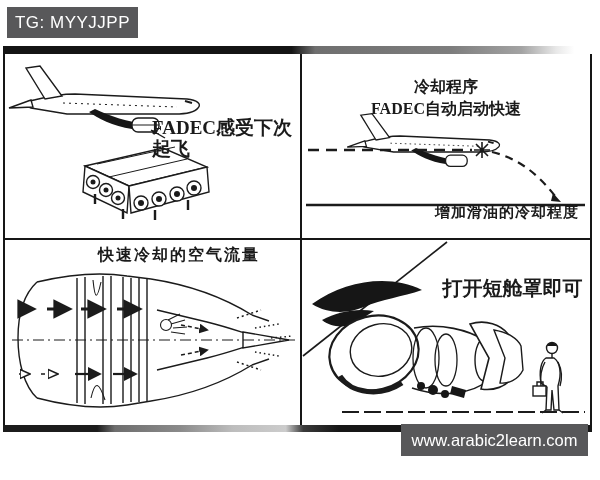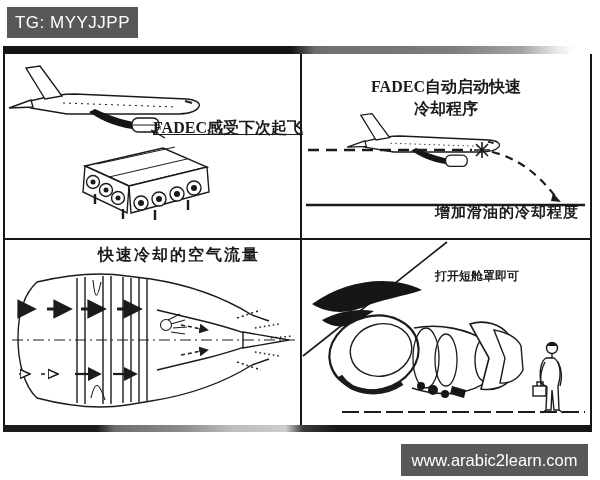--- a/index.html
+++ b/index.html
@@ -6,21 +6,21 @@
   body{
     width:600px;height:480px;position:relative;background:#ffffff;
     font-family:"Liberation Sans", sans-serif;overflow:hidden;
   }
   .wm-label{
     position:absolute;background:#58585a;color:#fff;
     display:flex;align-items:center;justify-content:center;
     font-family:"Liberation Sans", sans-serif;
   }
   #wm-top{left:7px;top:7px;width:131px;height:31px;font-size:17px;letter-spacing:.5px;}
-  #wm-bottom{left:401px;top:444px;width:187px;height:32px;font-size:16.5px;}
+  #wm-bottom{left:401px;top:424px;width:187px;height:32px;font-size:16.5px;}
   #frame{
     position:absolute;left:3px;top:46px;width:589px;height:386px;
     border-left:2px solid #161616;border-right:2px solid #161616;background:#fff;
     box-sizing:border-box;
   }
   #frame-top-bar{
     position:absolute;left:-2px;top:0;width:589px;height:8px;
     background:linear-gradient(90deg,#141414 0%,#141414 49%,#6f6f6f 53%,#7d7d7d 76%,#a3a3a3 88%,#e9e9e9 94%,#ffffff 97%);
   }
   #frame-bottom-bar{
@@ -31,25 +31,25 @@
   #divider-h{position:absolute;left:0;top:192px;width:585px;height:2px;background:#161616;}
   .panel-svg{position:absolute;}
   #svg-tl{left:0;top:8px;}
   #svg-tr{left:297px;top:8px;}
   #svg-bl{left:0;top:194px;}
   #svg-br{left:297px;top:194px;}
   .cjk{
     position:absolute;color:#1b1b1b;font-weight:bold;
     font-family:"Liberation Serif","DejaVu Serif",serif;z-index:5;
   }
-  #tl-caption{left:152px;top:117px;width:152px;font-size:16px;line-height:21px;text-align:center;text-decoration:underline;}
+  #tl-caption{left:152px;top:117px;width:152px;font-size:19px;line-height:21px;text-align:left;}
   #tr-title{left:330px;top:76px;width:232px;font-size:16px;line-height:22px;text-align:center;}
   #tr-notes{left:309px;top:205px;width:270px;font-size:15px;line-height:15.5px;text-align:right;letter-spacing:1px;}
   #bl-title{left:3px;top:245px;width:352px;font-size:16px;text-align:center;letter-spacing:2px;}
-  #br-caption{left:435px;top:267px;width:155px;font-size:12px;line-height:19px;text-align:left;}
+  #br-caption{left:435px;top:279px;width:155px;font-size:20px;line-height:19px;text-align:center;}
   .line{display:block;}
 </style>
 </head>
 <body>
 
 <div class="wm-label" id="wm-top">
   <span>TG: MYYJJPP</span>
 </div>
 
 <div id="frame">
@@ -232,22 +232,22 @@
 
     <path d="M40,172 L283,172" stroke="#1b1b1b" stroke-width="1.8" stroke-dasharray="17,5"></path>
   </svg>
 </div>
 
 <div class="cjk" id="tl-caption">
   <span class="line">FADEC感受下次起飞</span>
 </div>
 
 <div class="cjk" id="tr-title">
+  <span class="line">冷却程序</span>
   <span class="line">FADEC自动启动快速</span>
-  <span class="line">冷却程序</span>
 </div>
 
 <div class="cjk" id="tr-notes">
   <span class="line">增加滑油的冷却程度</span>
 </div>
 
 <div class="cjk" id="bl-title">
   <span class="line">快速冷却的空气流量</span>
 </div>
 

